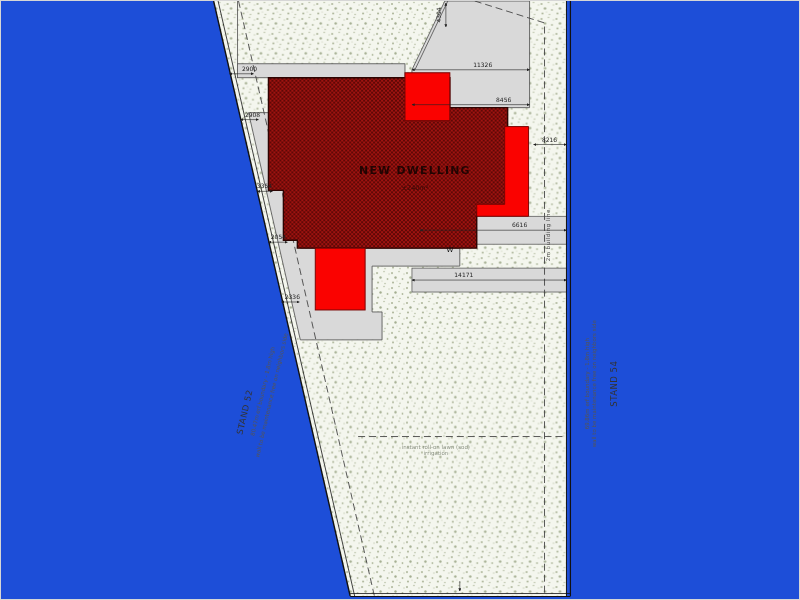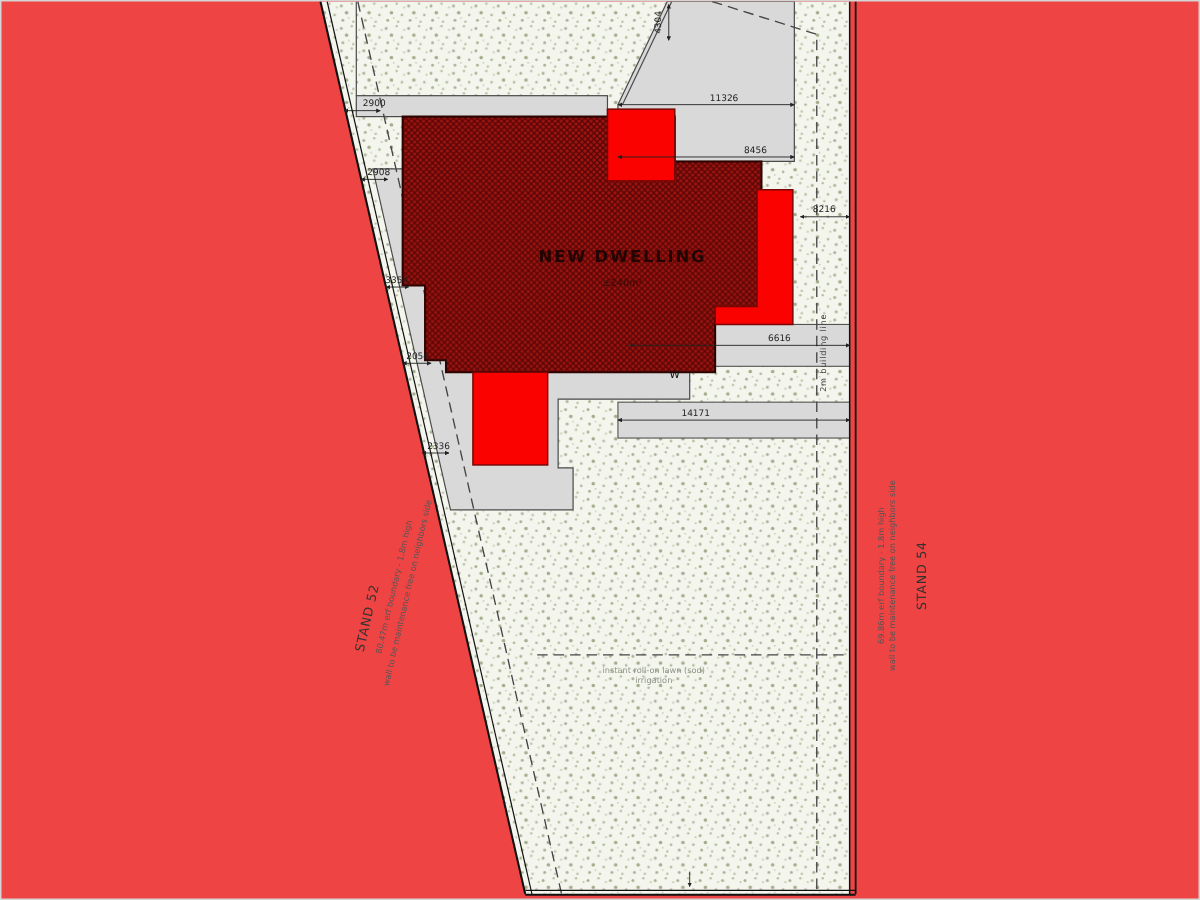--- a/index.html
+++ b/index.html
@@ -1,16 +1,16 @@
 <!DOCTYPE html>
 <html><head>
 <meta charset="utf-8">
 <style>
   html,body{margin:0;padding:0;background:#ffffff;}
-  .canvas{position:relative;width:800px;height:600px;background:#ef4444;overflow:hidden;
+  .canvas{position:relative;width:800px;height:600px;background:#1d4ed8;overflow:hidden;
           font-family:"DejaVu Sans", "Liberation Sans", sans-serif;}
   svg{display:block;border:1px solid #d6d6d6;box-sizing:border-box;}
   text{font-family:"DejaVu Sans", "Liberation Sans", sans-serif;}
   .dim{font-size:6px;fill:#222;}
   .note{font-size:5.5px;fill:#555;}
   .stand{font-size:8.5px;fill:#333;letter-spacing:0.5px;}
   .yard{font-size:5.5px;fill:#8d9486;}
   .bldline{font-size:5.5px;fill:#444;letter-spacing:0.5px;}
 </style>
 </head>

